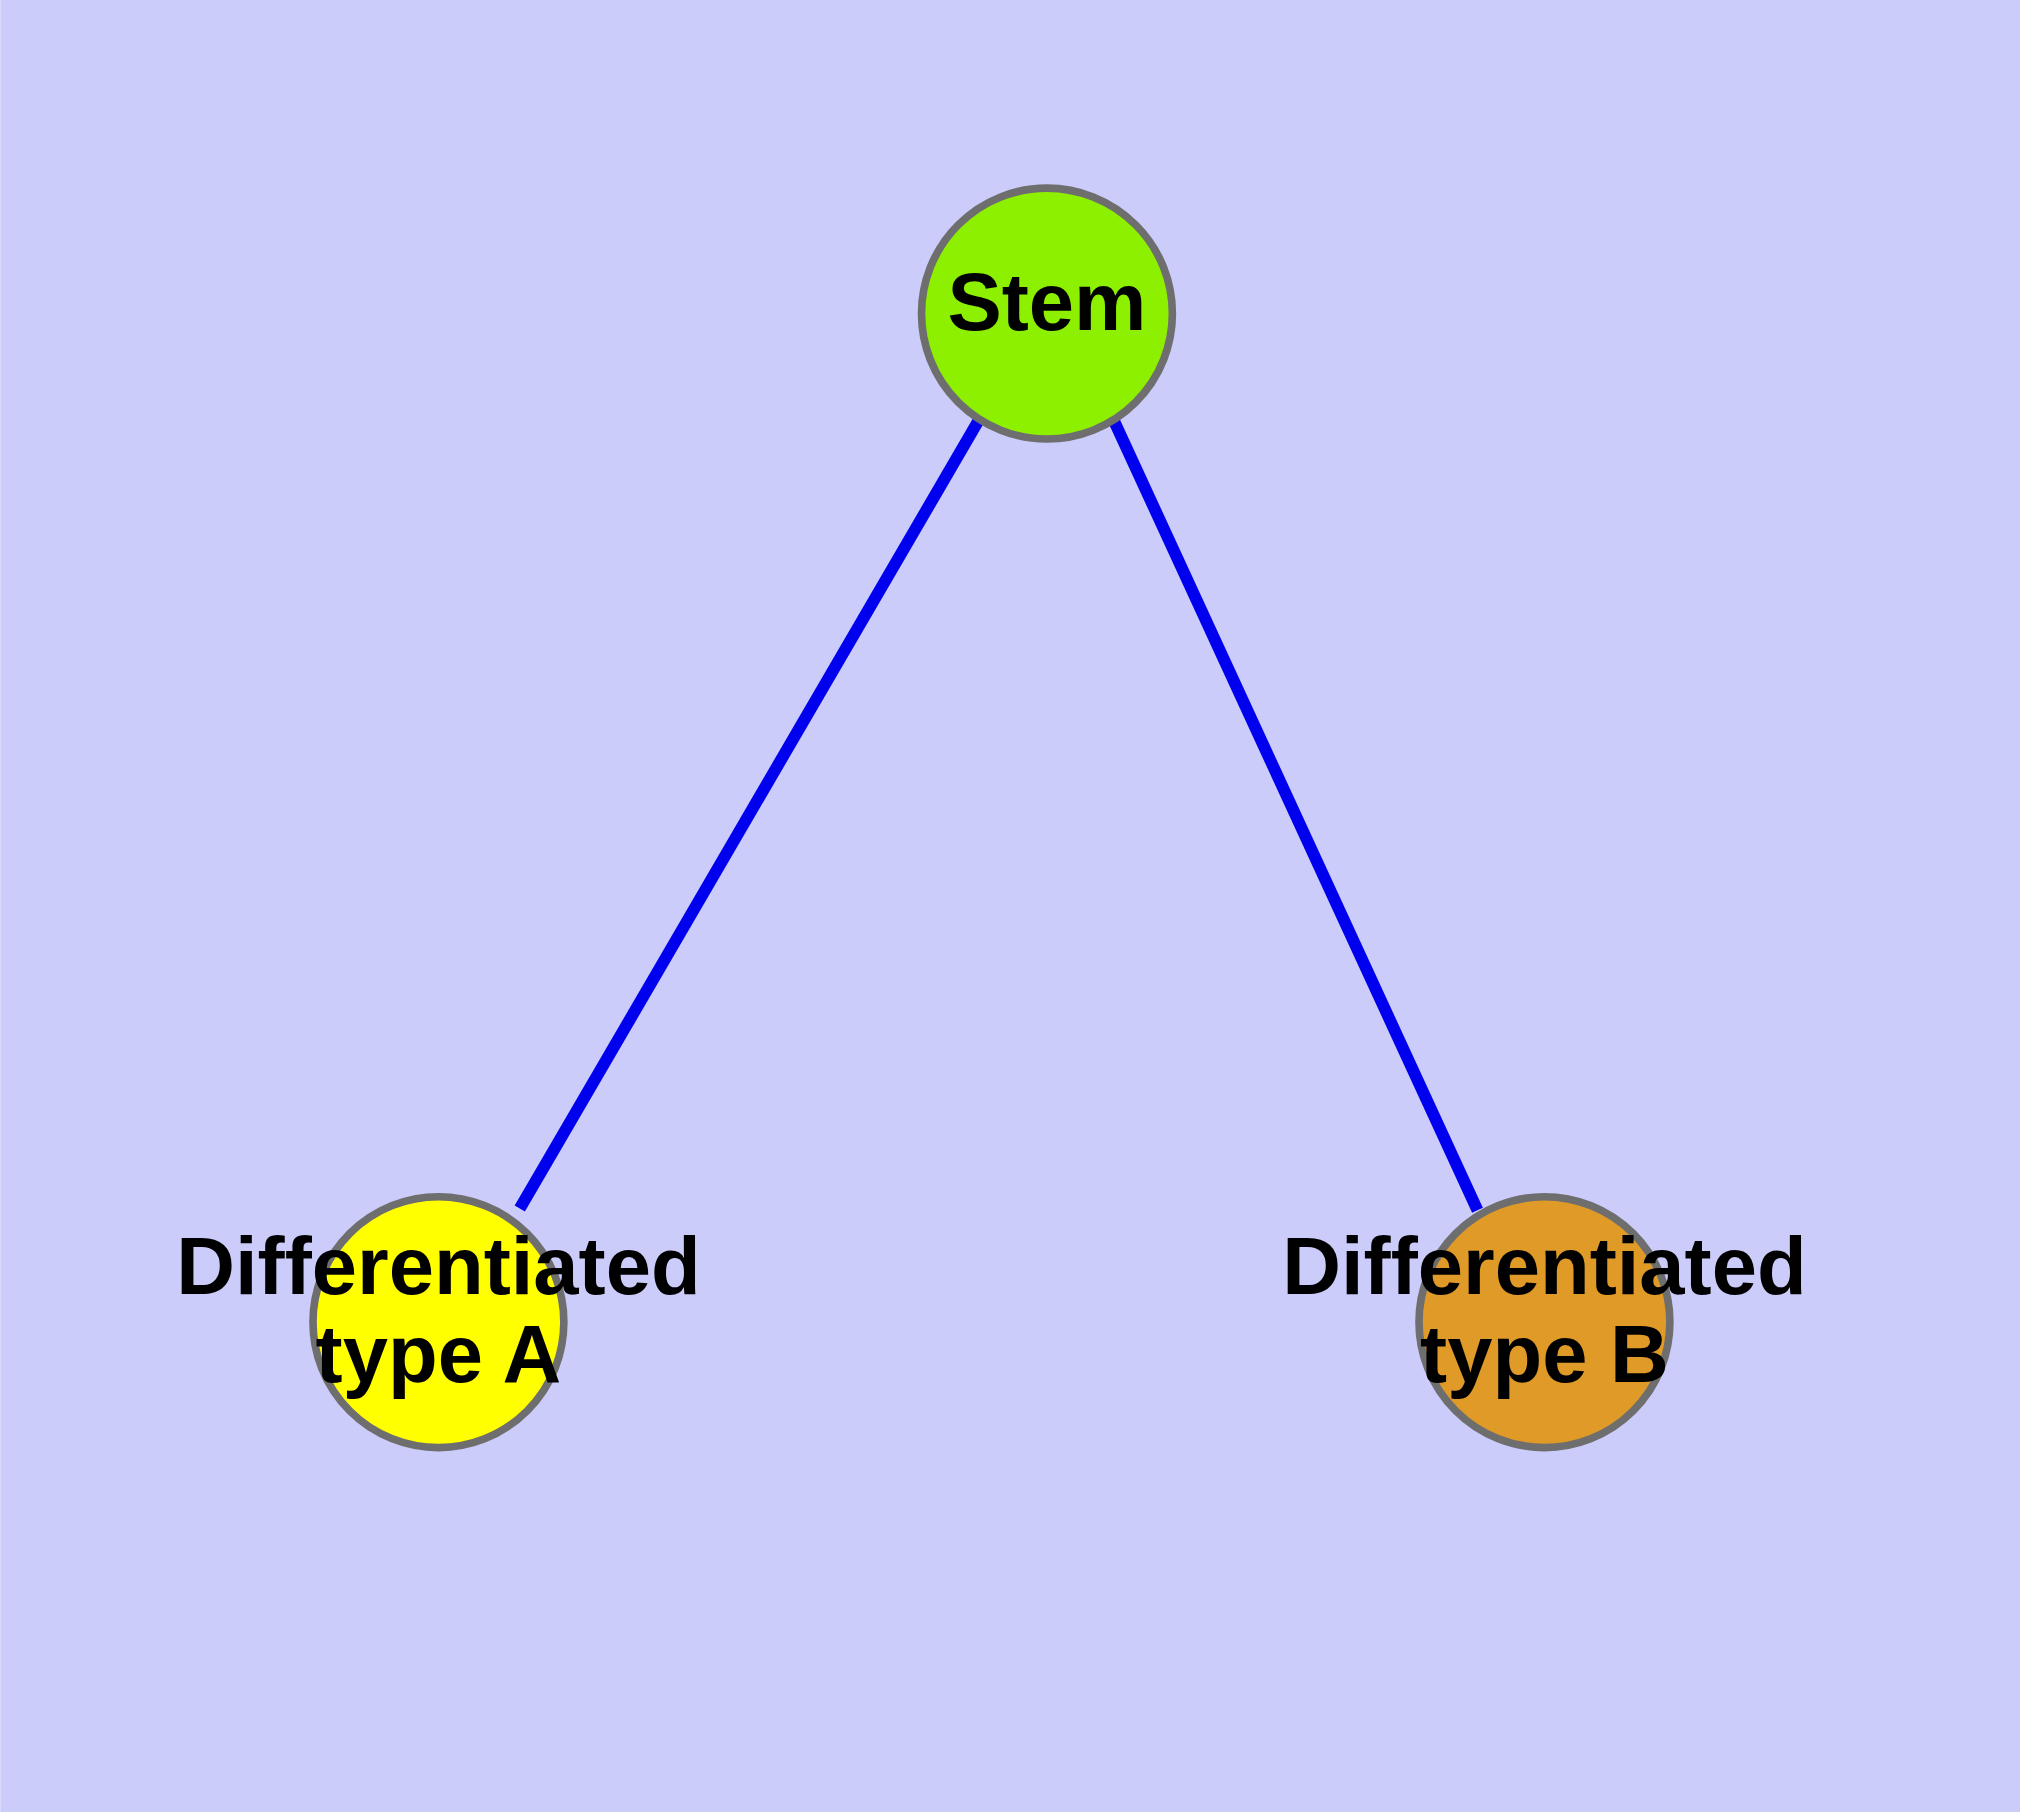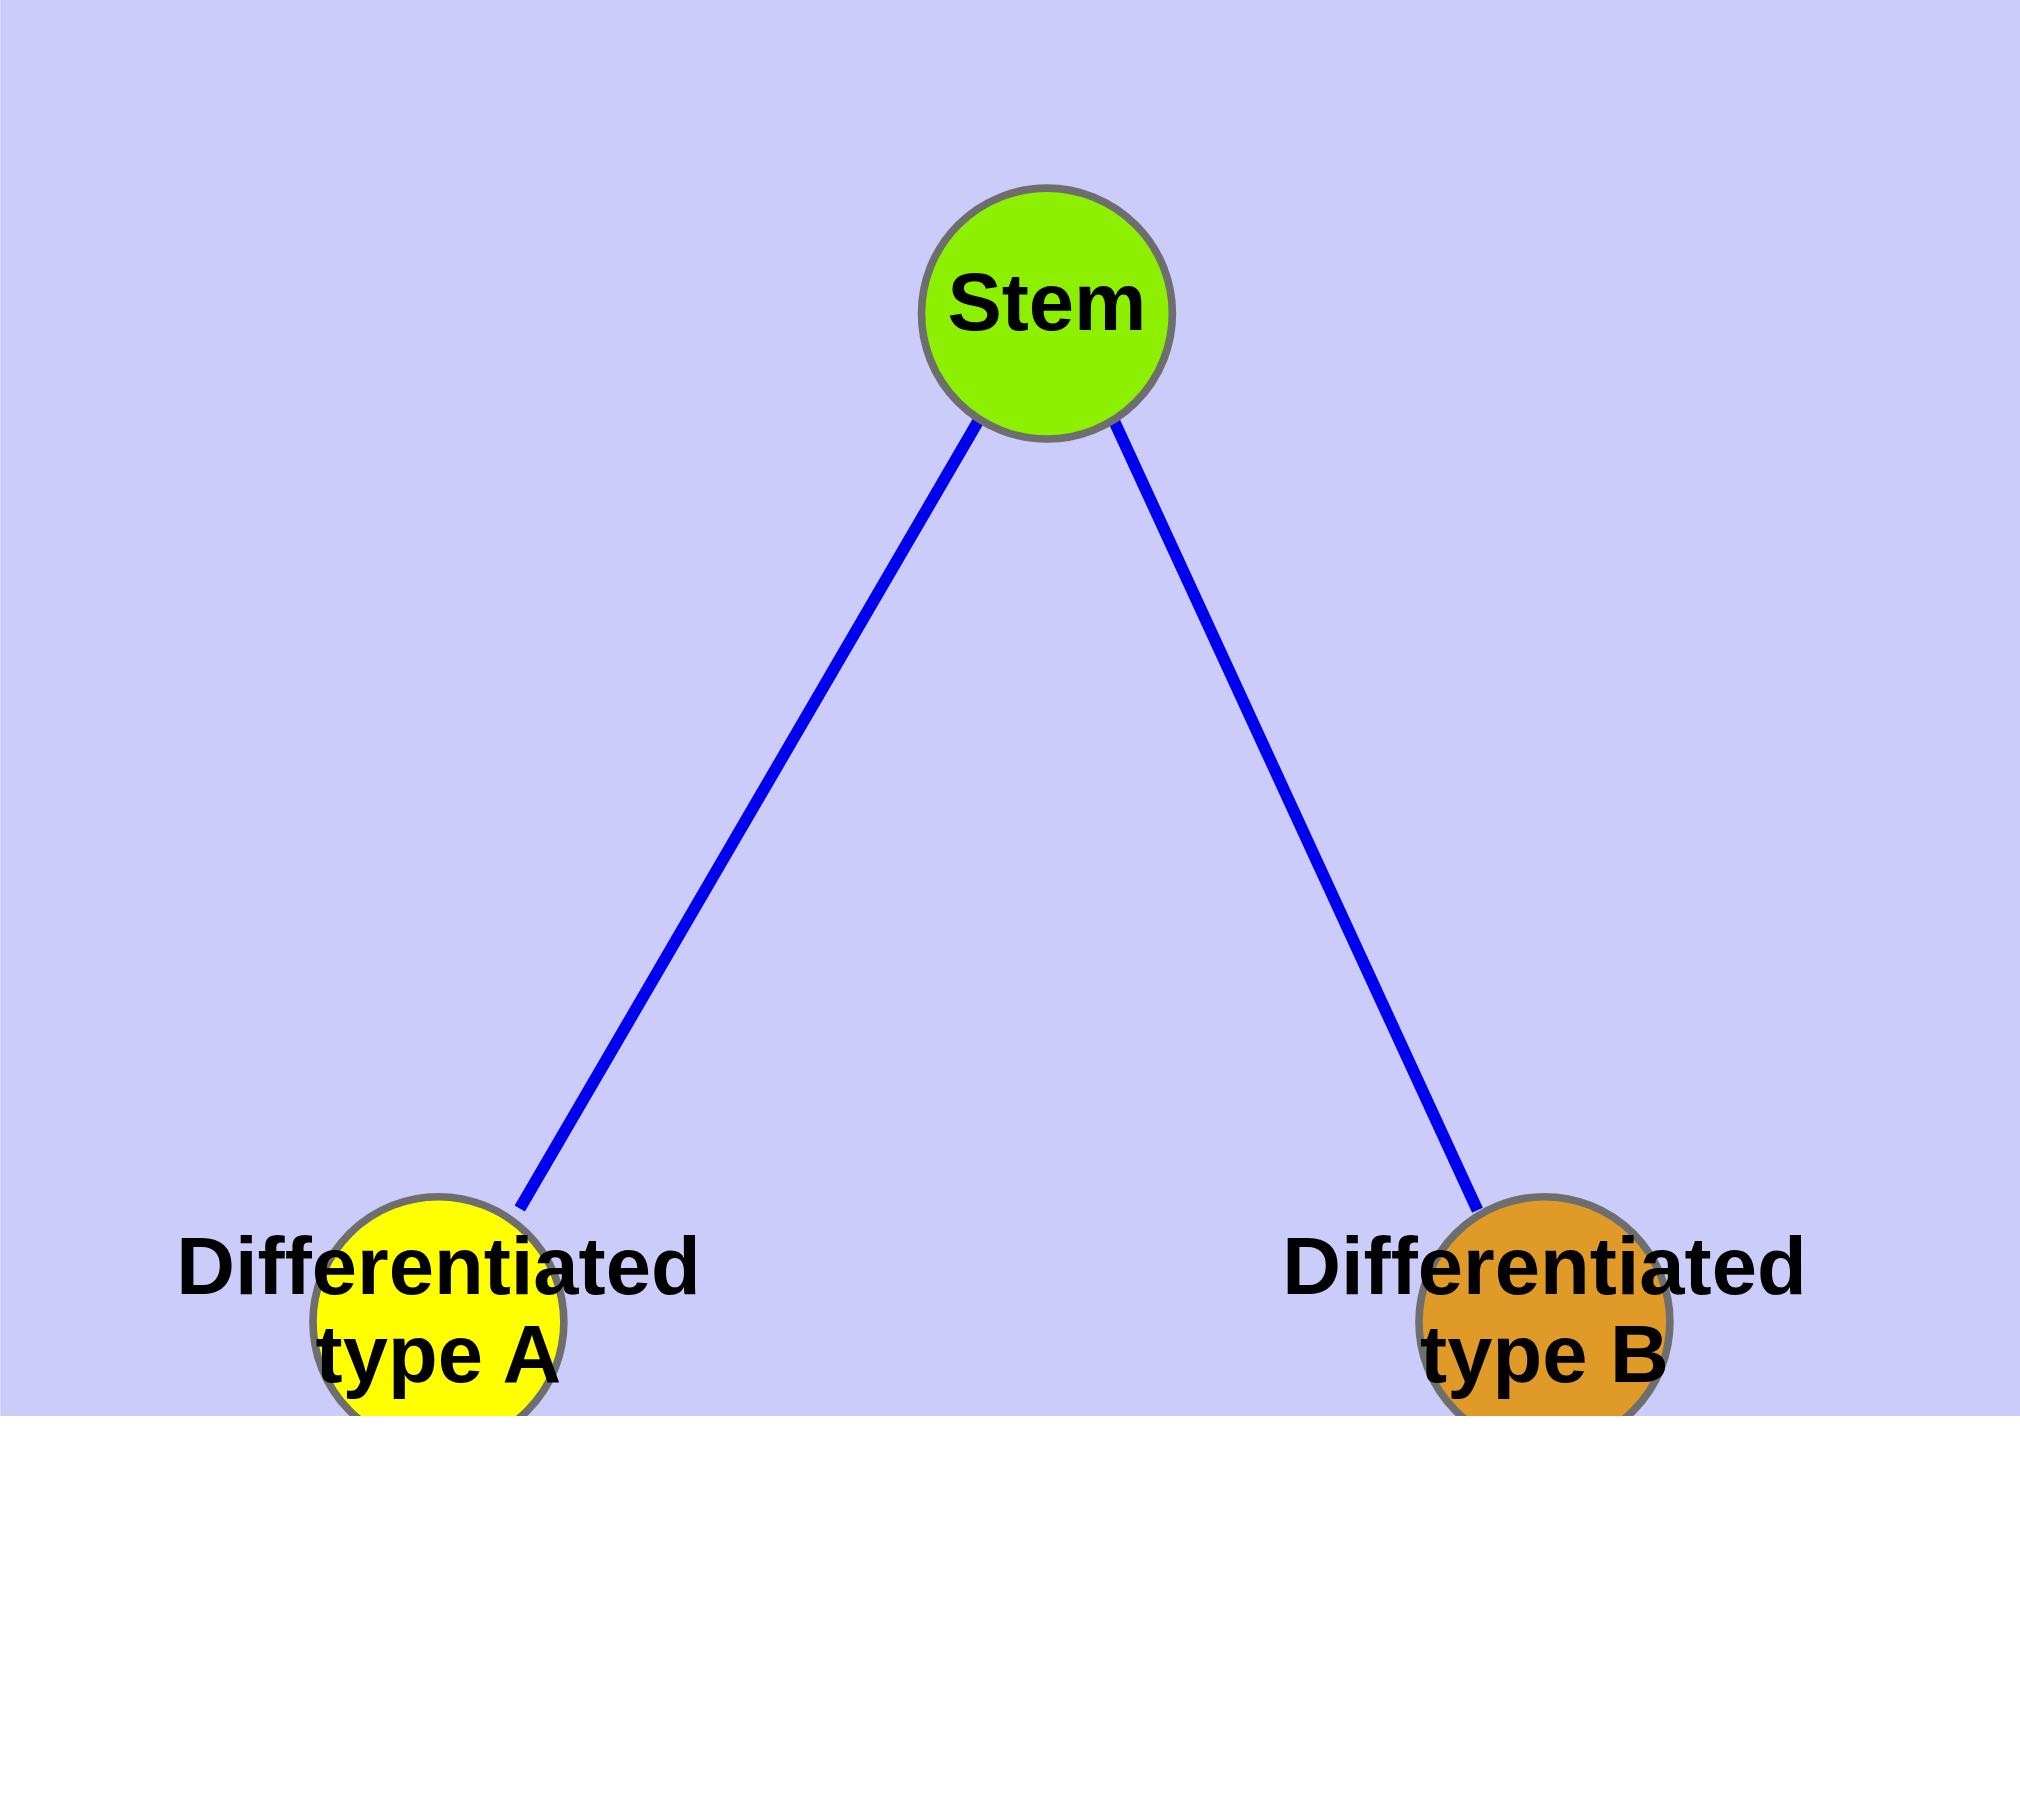--- a/index.html
+++ b/index.html
@@ -32,21 +32,21 @@
     font-family: "Liberation Sans", sans-serif;
     font-weight: bold;
     fill: #000000;
     text-anchor: middle;
     dominant-baseline: auto;
   }
 </style>
 </head>
 <body>
 
-<div id="canvas" style="width: 2021px; height: 1416px;">
+<div id="canvas" style="width: 2021px; height: 1812px;">
   <svg id="graph-svg" viewBox="0 0 2384 2138" xmlns="http://www.w3.org/2000/svg">
 
     <rect id="bg-rect" x="0" y="0" width="2384" height="2138" fill="#ccccfa"></rect>
 
     <g id="edges-layer">
         <line x1="1155" y1="495" x2="613" y2="1426" stroke="#0000ee" stroke-width="14" class="edge-line"></line>
         <line x1="1313" y1="494" x2="1743" y2="1428" stroke="#0000ee" stroke-width="14" class="edge-line"></line>
       </g>
     <g id="nodes-layer">
         <circle cx="1235" cy="370" r="148" fill="#8cf000" stroke="#6e6e6e" stroke-width="9" class="node-circle"></circle>

